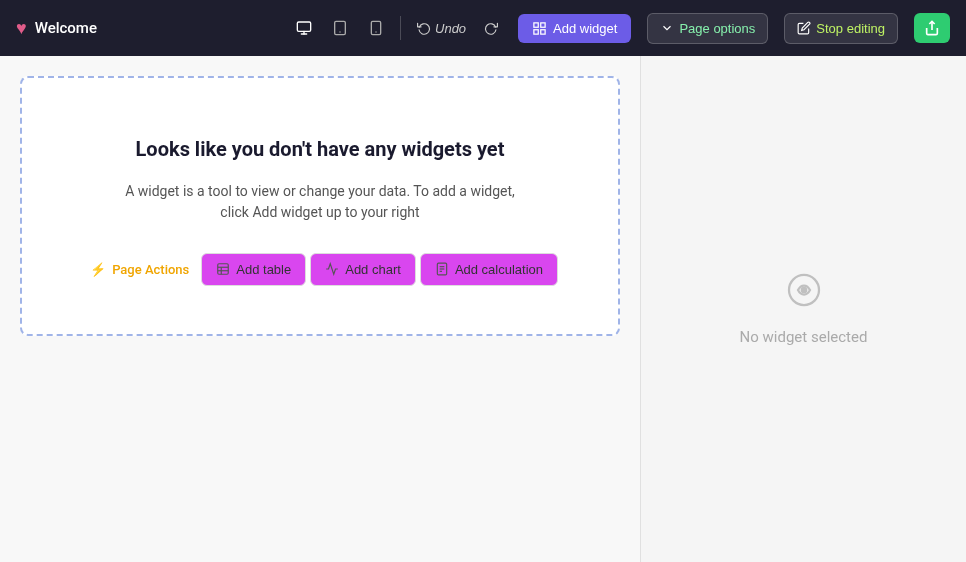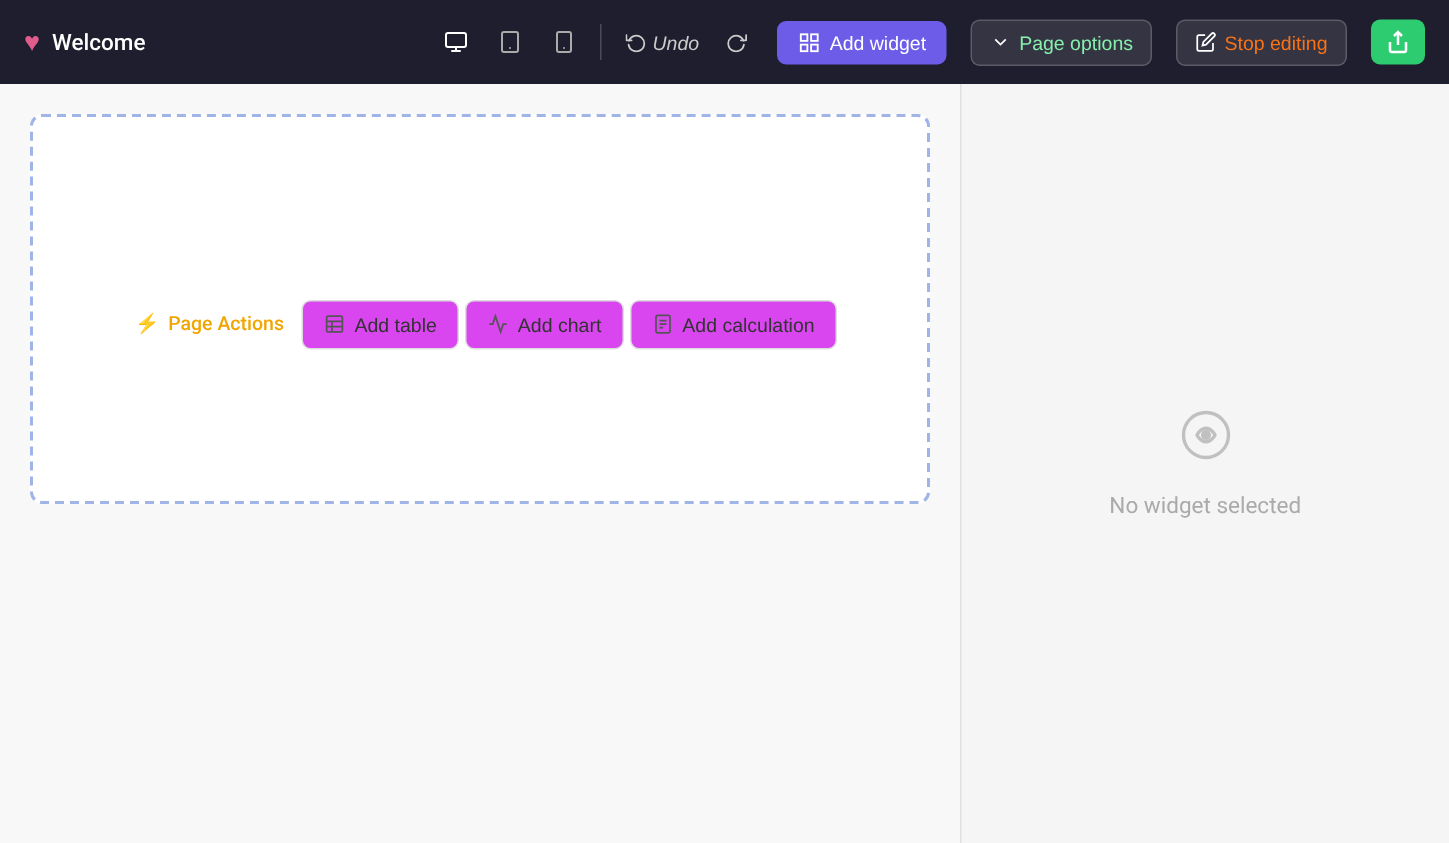--- a/index.html
+++ b/index.html
@@ -97,21 +97,21 @@
       border-radius: 6px;
       font-size: 13px;
       display: flex;
       align-items: center;
       gap: 5px;
       margin-left: 4px;
     }
     .stop-editing-btn {
       background: rgba(255,255,255,0.1);
       border: 1px solid rgba(255,255,255,0.2);
-      color: #f97316;
+      color: #bef264;
       cursor: pointer;
       padding: 7px 12px;
       border-radius: 6px;
       font-size: 13px;
       display: flex;
       align-items: center;
       gap: 5px;
       margin-left: 4px;
     }
     .share-btn {
@@ -311,20 +311,22 @@
         <polyline points="16 6 12 2 8 6"></polyline>
         <line x1="12" y1="2" x2="12" y2="15"></line>
     </svg>
   </button>
 </div>
 
 <div class="main-layout">
 
   <div class="content-area">
     <div class="widget-container">
+      <h2 class="widget-title">Looks like you don't have any widgets yet</h2>
+      <p class="widget-desc">A widget is a tool to view or change your data. To add a widget, click Add widget up to your right</p>
 
       <div class="widget-actions">
         <div class="quick-actions-label">
           <span>⚡</span>
           <span>Page Actions</span>
         </div>
 
         <button class="action-btn">
           <svg viewBox="0 0 24 24" style="width:14px;height:14px;fill:none;stroke:#555;stroke-width:2">
             <rect x="3" y="3" width="18" height="18" rx="2"></rect>

